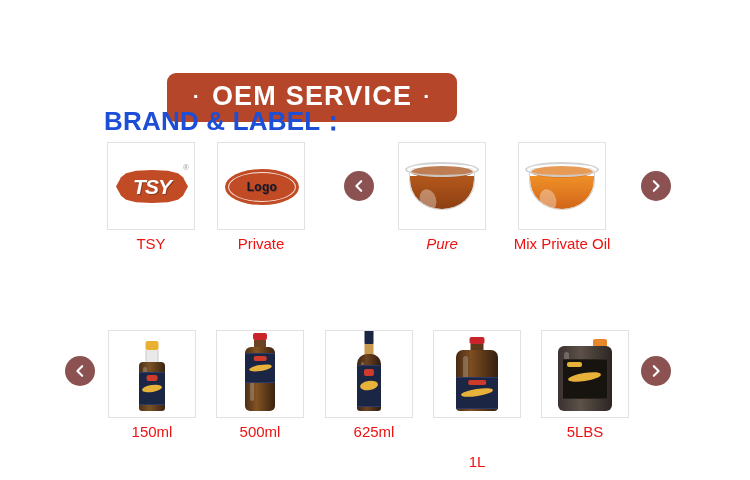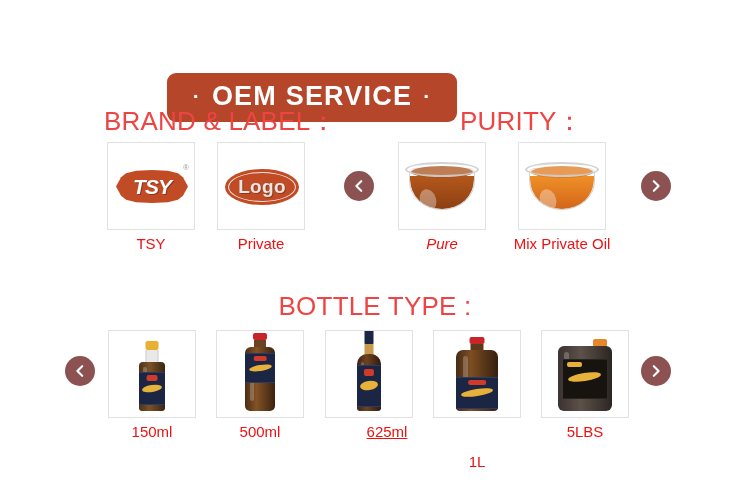--- a/index.html
+++ b/index.html
@@ -15,21 +15,21 @@
   .banner{
     display:inline-block;background:#b5462a;color:#ffffff;
     border-radius:9px;padding:10px 26px 12px;
     font-size:27px;font-weight:bold;letter-spacing:1.2px;line-height:1;
   }
   .banner .dot{font-size:21px;vertical-align:2px;}
   .banner .btext{margin:0 11px;}
 
   
   .heading{
-    position:absolute;color:#ef4444;font-size:26px;font-weight:normal;
+    position:absolute;color:#1d4ed8;font-size:26px;font-weight:bold;
     letter-spacing:.2px;white-space:nowrap;line-height:1;
   }
   #h-brand{left:104px;top:108px;}
   #h-purity{left:460px;top:108px;}
   #h-bottle{left:0;top:293px;width:750px;text-align:center;}
 
   
   .card{
     position:absolute;background:#ffffff;border:1px solid #e2e2e2;
     box-sizing:border-box;overflow:hidden;
@@ -65,21 +65,21 @@
   .oval{
     position:absolute;left:7px;top:26px;width:74px;height:36px;
     background:#c04b24;border-radius:50%;
     display:flex;align-items:center;justify-content:center;
   }
   .oval:after{
     content:"";position:absolute;left:3px;top:3px;right:3px;bottom:3px;
     border:1px solid rgba(255,255,255,.85);border-radius:50%;
   }
   .oval span{
-    position:relative;color:#e5e5e5;font-size:19px;font-weight:bold;
+    position:relative;color:#0f172a;font-size:12px;font-weight:bold;
     letter-spacing:.3px;text-shadow:1px 1px 0 rgba(0,0,0,.25);
   }
 
   
   .bowl{position:absolute;left:50%;top:50%;transform:translate(-50%,-50%);
         width:74px;height:52px;}
   .bowl .body{
     position:absolute;left:4px;top:8px;width:66px;height:42px;
     background:linear-gradient(180deg,rgba(255,255,255,.55) 0%,rgba(235,235,235,.35) 100%);
     border-radius:6px 6px 34px 34px/6px 6px 30px 30px;
@@ -119,22 +119,20 @@
 </head>
 <body>
 
 <div class="stage">
 
   <div class="banner-wrap">
     <div class="banner"><span class="dot">·</span><span class="btext">OEM SERVICE</span><span class="dot">·</span></div>
   </div>
 
   <div class="heading" id="h-brand">BRAND &amp; LABEL：</div>
-  <div class="heading" id="h-purity">PURITY：</div>
-  <div class="heading" id="h-bottle">BOTTLE TYPE :</div>
 
   <div class="card" style="left:107px;top:142px;width:88px;height:88px;">
     <div class="tsy-badge"></div>
     <div class="tsy-text">TSY</div>
     <div class="tsy-reg">®</div>
   </div>
   <div class="cap" style="left:107px;top:236px;width:88px;">TSY</div>
 
   <div class="card" style="left:217px;top:142px;width:88px;height:88px;">
     <div class="oval">
@@ -225,21 +223,21 @@
       <div class="b-neck" style="top:15px;width:9px;height:12px;background:#c99a4e;"></div>
       <div class="b-body" style="top:25px;width:24px;height:57px;background:linear-gradient(90deg,#3c2414 0%,#6e4322 40%,#2e1a0e 100%);border-radius:10px 10px 3px 3px;">
         <div class="b-gloss" style="left:4px;top:8px;width:3px;height:40px;"></div>
       </div>
       <div class="b-label" style="top:36px;width:24px;height:40px;">
         <div class="tag"></div>
           <div class="swoosh"></div>
       </div>
     </div>
   </div>
-  <div class="cap" style="left:343px;top:424px;width:88px;text-decoration:underline;">625ml</div>
+  <div class="cap" style="left:330px;top:424px;width:88px;">625ml</div>
 
   <div class="card" style="left:433px;top:330px;width:88px;height:88px;">
     <div class="btl" style="width:44px;height:74px;">
       <div class="b-cap" style="top:0;width:15px;height:7px;background:#c9242a;"></div>
       <div class="b-neck" style="top:7px;width:13px;height:7px;background:#5d3a1c;"></div>
       <div class="b-body" style="top:13px;width:42px;height:61px;background:linear-gradient(90deg,#472b15 0%,#7d4e22 35%,#351f0e 100%);border-radius:7px 7px 4px 4px;">
         <div class="b-gloss" style="left:7px;top:6px;width:5px;height:26px;"></div>
       </div>
       <div class="b-label" style="top:40px;width:42px;height:30px;">
         <div class="tag"></div>

